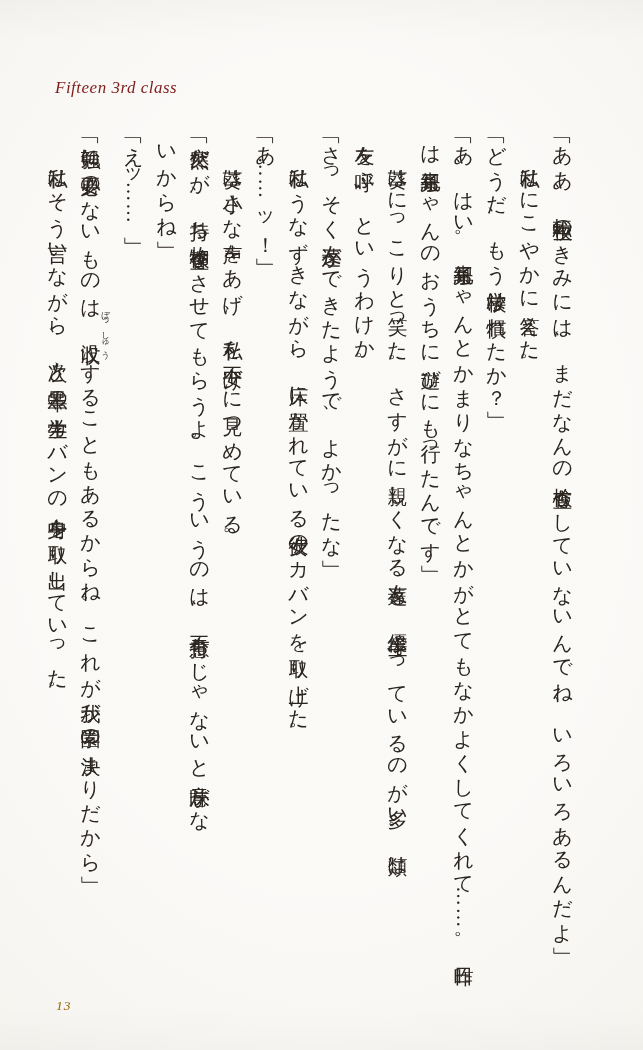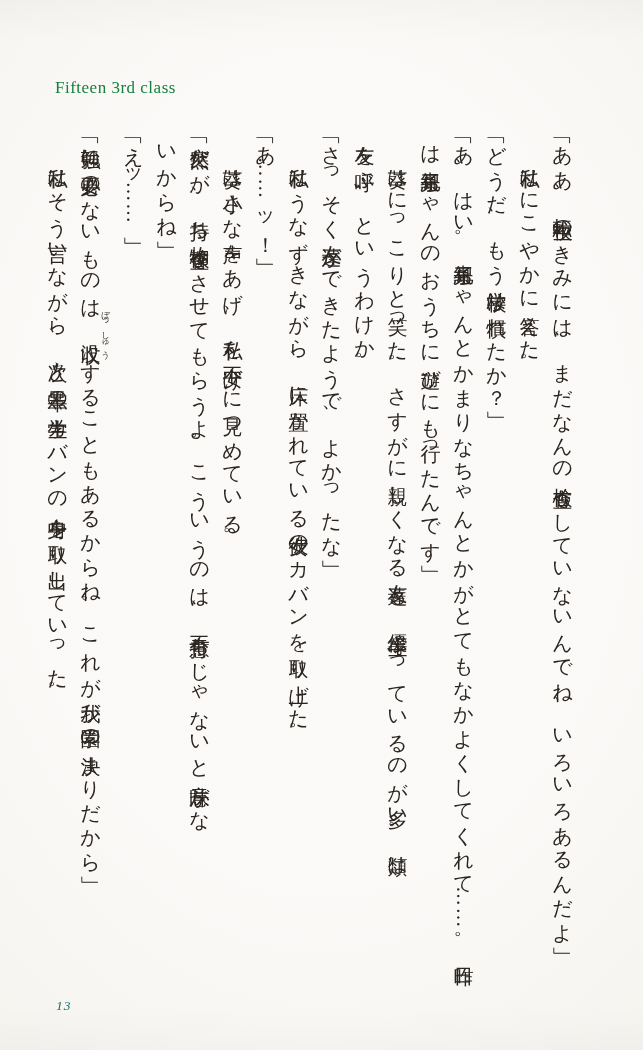--- a/index.html
+++ b/index.html
@@ -14,21 +14,22 @@
     color: #2b2520;
     overflow: hidden;
   }
 
   .running-header {
     position: absolute;
     left: 55px;
     top: 78px;
     font-size: 17px;
     letter-spacing: 0.5px;
-    color: #15803d;
+    color: #7f1d1d;
+    font-style: italic;
   }
 
   .vtext {
     position: absolute;
     top: 131px;
     right: 70px;
     height: 864px;
     writing-mode: vertical-rl;
     text-orientation: mixed;
     font-size: 20px;
@@ -49,21 +50,21 @@
     letter-spacing: 0;
     color: #3a352e;
   }
 
   .page-number {
     position: absolute;
     left: 56px;
     top: 998px;
     font-size: 13.5px;
     font-style: italic;
-    color: #0f766e;
+    color: #a16207;
     letter-spacing: 1px;
   }
 </style>
 </head>
 <body>
 
 <div class="running-header">Fifteen 3rd class</div>
 
 <div class="vtext">
   <div class="col">「ああ、転校生のきみには、まだなんの検査もしていないんでね、いろいろあるんだよ」</div>

